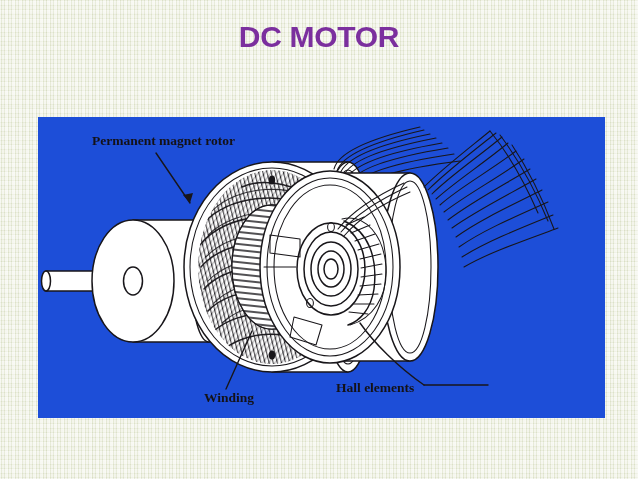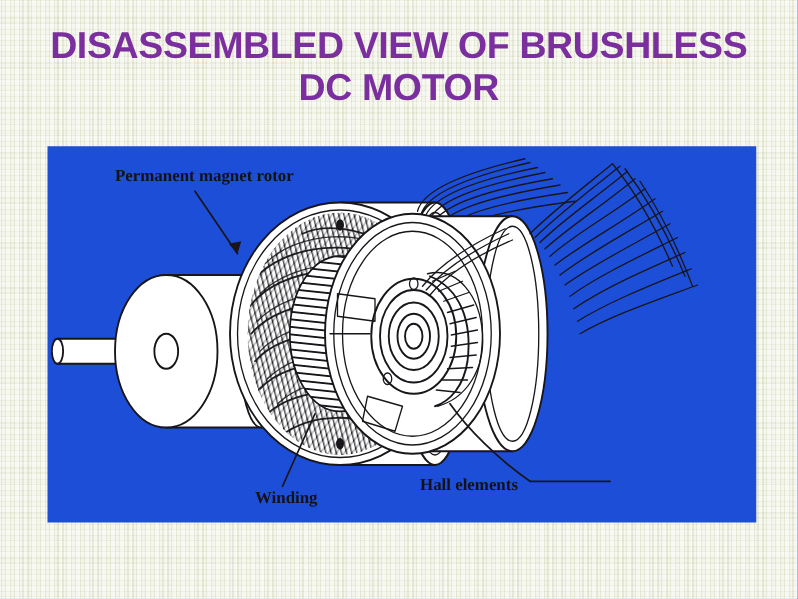--- a/index.html
+++ b/index.html
@@ -113,21 +113,20 @@
   }
 </style>
 </head>
 <body>
 
 <div id="slide">
 
   <div id="slide-texture"></div>
 
   <div id="title-block">
-    <span class="title-line">DISASSEMBLED VIEW OF BRUSHLESS</span>
     <span class="title-line">DC MOTOR</span>
   </div>
 
   <div id="figure-panel">
     <svg id="figure-svg" viewBox="0 0 567 301" aria-label="Line drawing of a brushless DC motor shown disassembled into three parts">
 
       <defs>
 
         <pattern id="windHatch" width="5" height="5" patternUnits="userSpaceOnUse" patternTransform="rotate(38)">
           <rect width="5" height="5" fill="#ffffff"></rect>

